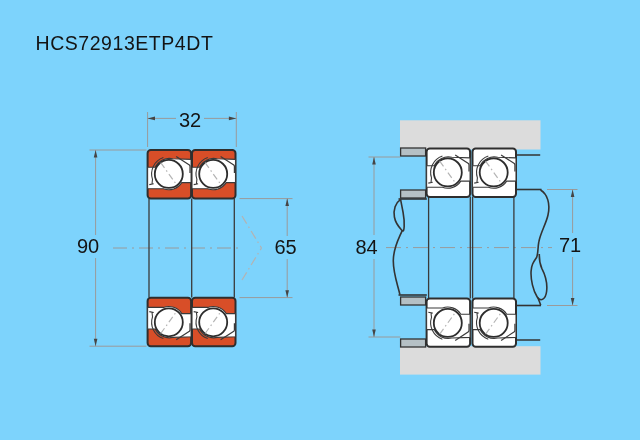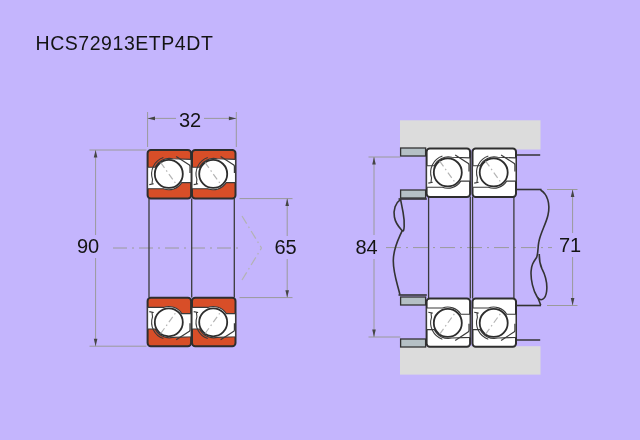--- a/index.html
+++ b/index.html
@@ -1,16 +1,16 @@
 <!DOCTYPE html>
 <html><head>
 <meta charset="utf-8">
 <style>
   html,body{margin:0;padding:0;background:#fff;}
-  #page{position:relative;width:640px;height:440px;background:#c4b5fd;overflow:hidden;
+  #page{position:relative;width:640px;height:440px;background:#7dd3fc;overflow:hidden;
         font-family:"Liberation Sans",sans-serif;}
   svg{position:absolute;left:0;top:0;}
   text{font-family:"Liberation Sans",sans-serif;fill:#141414;}
 </style>
 </head>
 <body>
 <div id="page">
 <svg width="640" height="440" viewBox="0 0 640 440">
 <defs>
 

